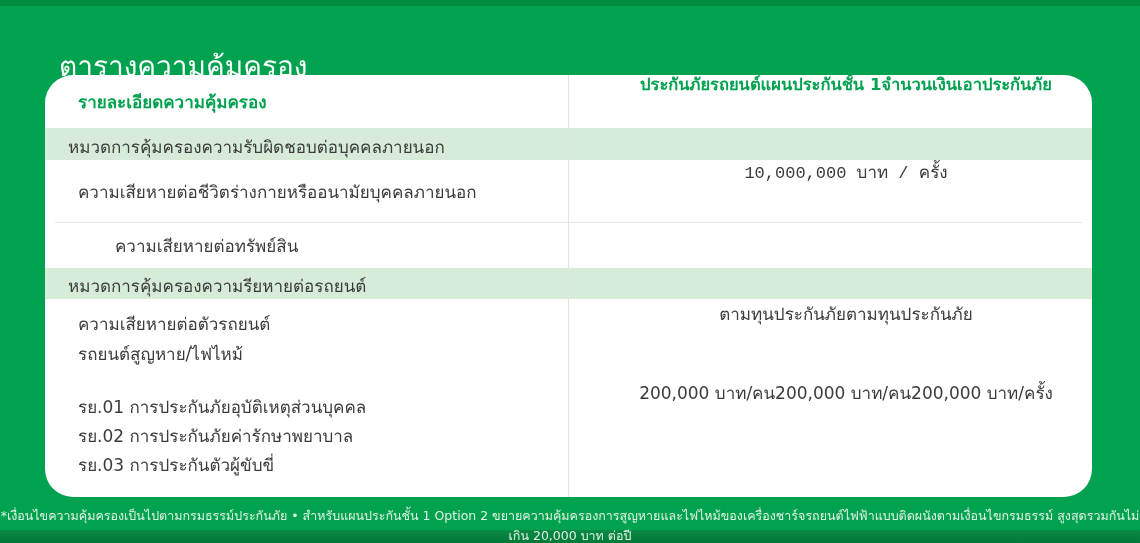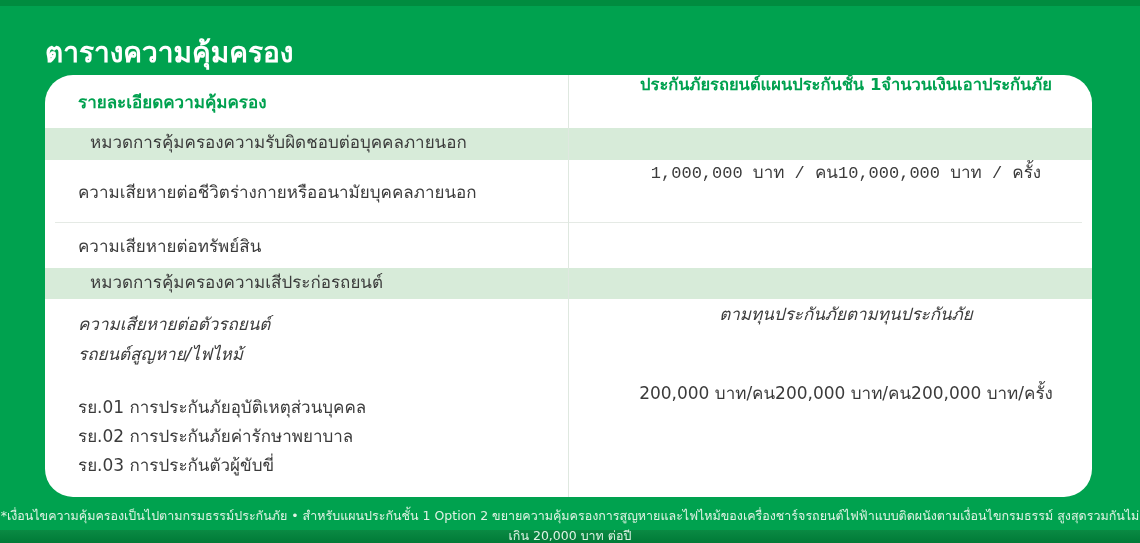--- a/index.html
+++ b/index.html
@@ -5,52 +5,52 @@
   html,body{margin:0;padding:0;}
   body{
     width:1140px;height:543px;position:relative;overflow:hidden;
     background:#00a24f;
     font-family:"DejaVu Sans","Liberation Sans",sans-serif;
   }
   .bg-strip-top{position:absolute;top:0;left:0;right:0;height:6px;background:#008c3f;}
   .bg-strip-bottom{position:absolute;bottom:0;left:0;right:0;height:13px;
     background:linear-gradient(180deg,#0a8a43 0%,#007a37 100%);}
   .page-title{
-    position:absolute;left:45px;top:30px;margin:0;
-    font-size:28px;font-weight:bold;color:#ffffff;
+    position:absolute;left:45px;top:30px;margin:14px;
+    font-size:28px;font-weight:normal;color:#ffffff;
   }
   .card{
     position:absolute;left:45px;top:75px;width:1047px;height:422px;
     background:#ffffff;border-radius:28px;overflow:hidden;
   }
   .vdivider{position:absolute;left:523px;top:0;bottom:0;width:1px;background:#dfe8e0;z-index:5;}
   .row{display:flex;box-sizing:border-box;gap:32px;}
   .cell-left{
     width:523px;box-sizing:border-box;padding-left:33px;
     display:flex;flex-direction:column;justify-content:center;
     color:#3b3b3b;font-size:17px;
   }
   .cell-right{
     flex:1;display:flex;flex-direction:row;justify-content:center;
     text-align:center;color:#3b3b3b;font-size:17px;
   }
   .header-row{height:53px;}
   .header-row .cell-left{color:#00a14f;font-weight:bold;font-size:17px;}
   .header-row .cell-right{color:#00a14f;font-weight:bold;font-size:16.5px;line-height:20px;}
   .section-row{
-    height:32px;background:#d7ebd9;display:flex;align-items:flex-start;
-    padding-left:45px;box-sizing:border-box;
+    height:32px;background:#d7ebd9;display:flex;align-items:flex-end;
+    padding-left:23px;box-sizing:border-box;
     color:#3b3b3b;font-size:17px;
   }
   .section-row.s2{height:31px;}
   .row-1{height:62px;font-family:Liberation Mono, monospace;}
   .row-1 .cell-right .line{line-height:27px;}
   .hline{height:1px;margin:0 10px;background:#e5eae5;}
-  .row-2{height:45px;}
-  .row-3{height:80px;font-style:italic;}
+  .row-2{height:45px;padding-left:37px;}
+  .row-3{height:80px;}
   .row-3 .line{line-height:30px;}
   .row-4{height:114px;}
   .row-4 .line{line-height:29px;}
   .footnote{
     position:absolute;left:0;right:0;top:506px;text-align:center;
     font-size:12.5px;color:#dff2e4;
   }
 </style>
 </head>
 <body>
@@ -75,35 +75,34 @@
 
   <div class="section-row">
     <span>หมวดการคุ้มครองความรับผิดชอบต่อบุคคลภายนอก</span>
   </div>
 
   <div class="row row-1">
     <div class="cell-left">
       <div class="line">ความเสียหายต่อชีวิตร่างกายหรืออนามัยบุคคลภายนอก</div>
     </div>
     <div class="cell-right">
-      <div class="line">1,000,000 บาท / คน</div>
       <div class="line">10,000,000 บาท / ครั้ง</div>
     </div>
   </div>
 
   <div class="hline"></div>
 
   <div class="row row-2">
     <div class="cell-left">
       <div class="line">ความเสียหายต่อทรัพย์สิน</div>
     </div>
   </div>
 
   <div class="section-row s2">
-    <span>หมวดการคุ้มครองความเสีประก่อรถยนต์</span>
+    <span>หมวดการคุ้มครองความรียหายต่อรถยนต์</span>
   </div>
 
   <div class="row row-3">
     <div class="cell-left">
       <div class="line">ความเสียหายต่อตัวรถยนต์</div>
       <div class="line">รถยนต์สูญหาย/ไฟไหม้</div>
     </div>
     <div class="cell-right">
       <div class="line">ตามทุนประกันภัย</div>
       <div class="line">ตามทุนประกันภัย</div>

